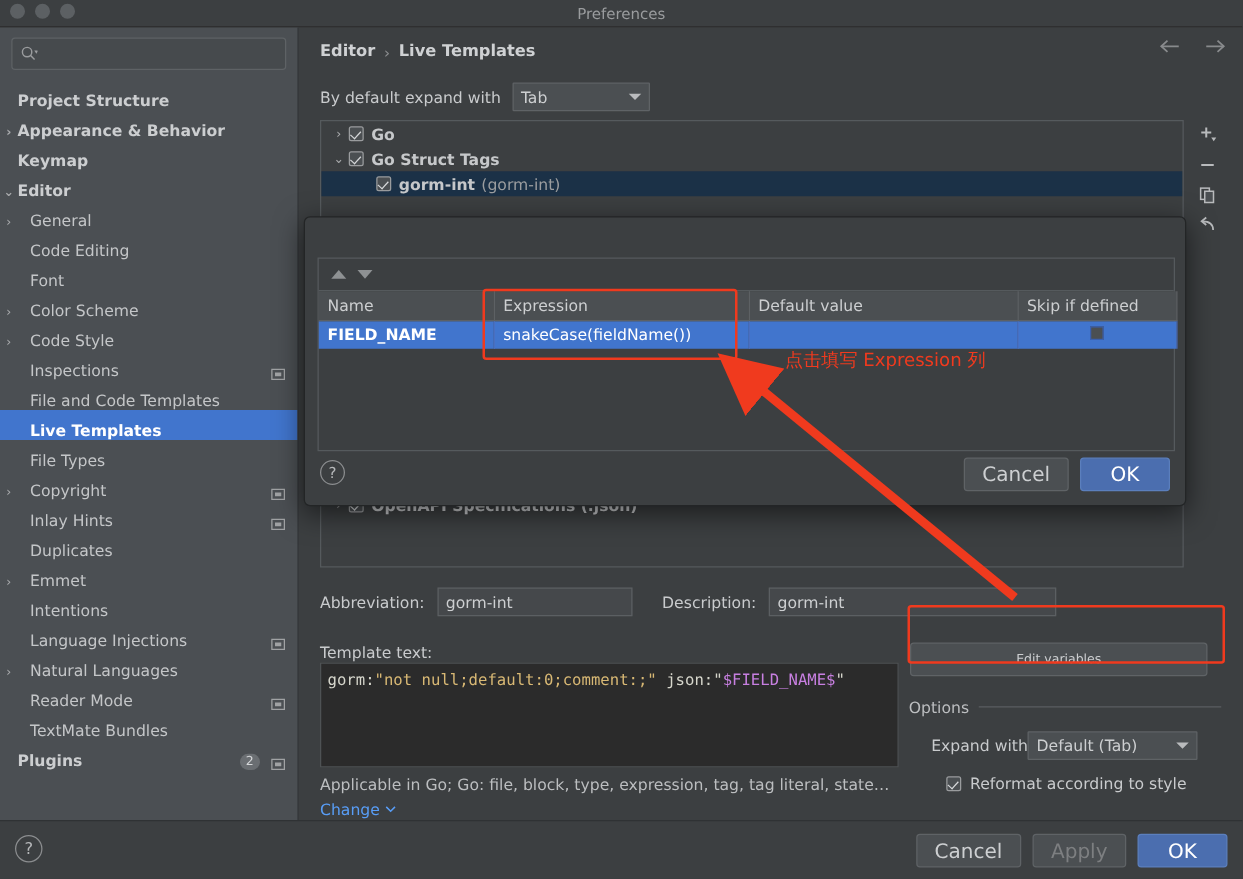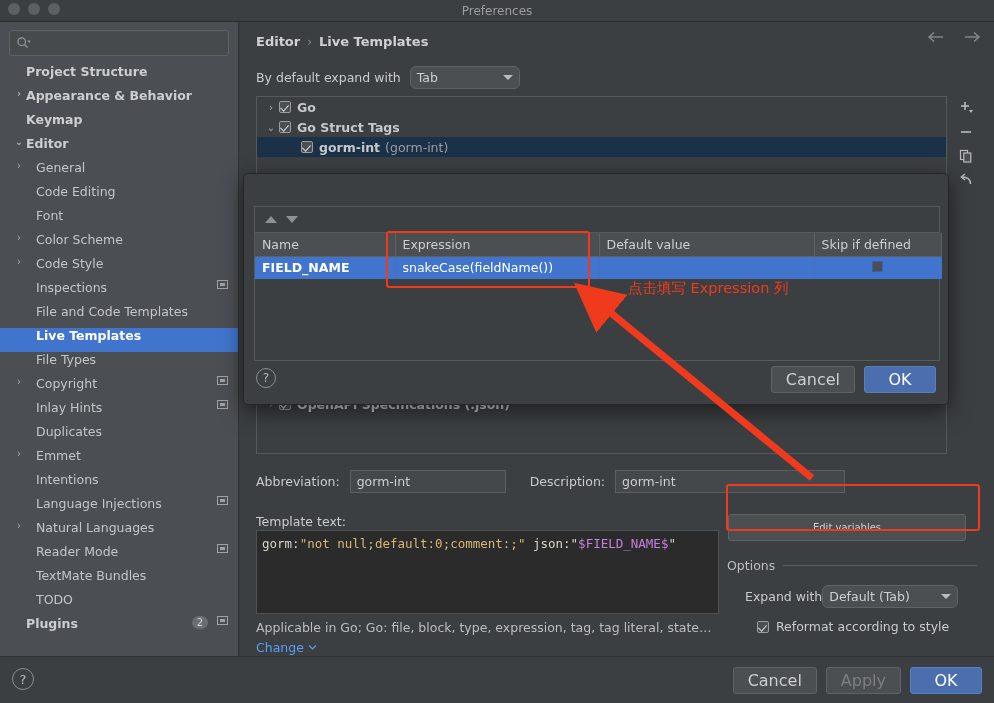--- a/index.html
+++ b/index.html
@@ -41,22 +41,22 @@
     height: 26px; background: #464a4d; border: 1px solid #5e6265;
     border-radius: 3px; display: flex; align-items: center; padding: 0 6px;
   }
   .search-ico { width: 14px; height: 14px; flex: none; opacity: .85; }
   .search-input {
     flex: 1; background: transparent; border: none; outline: none;
     color: #c8cacb; font-size: 12px; font-family: inherit; padding-left: 4px;
   }
   .tree { padding-top: 3px; }
   .trow {
-    height: 24px; display: flex; align-items: flex-start;
-    padding-left: 12px; position: relative; cursor: default;
+    height: 24px; display: flex; align-items: flex-end;
+    padding-left: 0; position: relative; cursor: default;
     color: #c4c6c8; font-size: 12.5px;
   }
   .trow.sel { background: #4175cd; color: #ffffff; font-weight: bold; }
   .trow.bold { font-weight: bold; color: #ccced0; }
   .arrow { width: 14px; flex: none; text-align: center; font-size: 10px; color: #a9abad; }
   .arrow.empty { visibility: hidden; }
   .tlabel { white-space: nowrap; }
   .lvl1 { padding-left: 10px; }
   .badge-ct {
     position: absolute; right: 30px; background: #6a6e72; color: #d6d8da;
@@ -87,21 +87,21 @@
     position: absolute; right: 12px; top: 8px; display: flex; gap: 16px;
   }
   .nav-arrows svg { opacity: .7; }
 
   .expand-row {
     position: absolute; left: 17px; top: 44px;
     display: flex; align-items: center; gap: 9px;
   }
   .expand-label { font-size: 12.5px; color: #c9cbcd; text-align: center; }
   .combo {
-    background: #4b4f52; border: 1px solid #5f6366; border-radius: 6px;
+    background: #4b4f52; border: 1px solid #5f6366; border-radius: 1px;
     height: 23px; display: flex; align-items: center;
     padding: 0 6px; color: #cdcfd1; font-size: 12.5px;
     position: relative; cursor: default;
   }
   .combo .cval { flex: 1; }
   .combo .carr {
     width: 0; height: 0; border-left: 5px solid transparent;
     border-right: 5px solid transparent; border-top: 5px solid #b9bbbd;
     margin-left: 10px;
   }
@@ -384,24 +384,20 @@
           <span class="tlabel lvl1">Natural Languages</span>
         </div>
         <div class="trow">
           <span class="arrow empty">›</span>
           <span class="tlabel lvl1">Reader Mode</span>
           <span class="mini-icon"></span>
         </div>
         <div class="trow">
           <span class="arrow empty">›</span>
           <span class="tlabel lvl1">TextMate Bundles</span>
-        </div>
-        <div class="trow">
-          <span class="arrow empty">›</span>
-          <span class="tlabel lvl1">TODO</span>
         </div>
         <div class="trow bold">
           <span class="arrow empty">›</span>
           <span class="tlabel ">Plugins</span>
           <span class="badge-ct">2</span>
           <span class="mini-icon"></span>
         </div>
       </div>
   </div>
 

